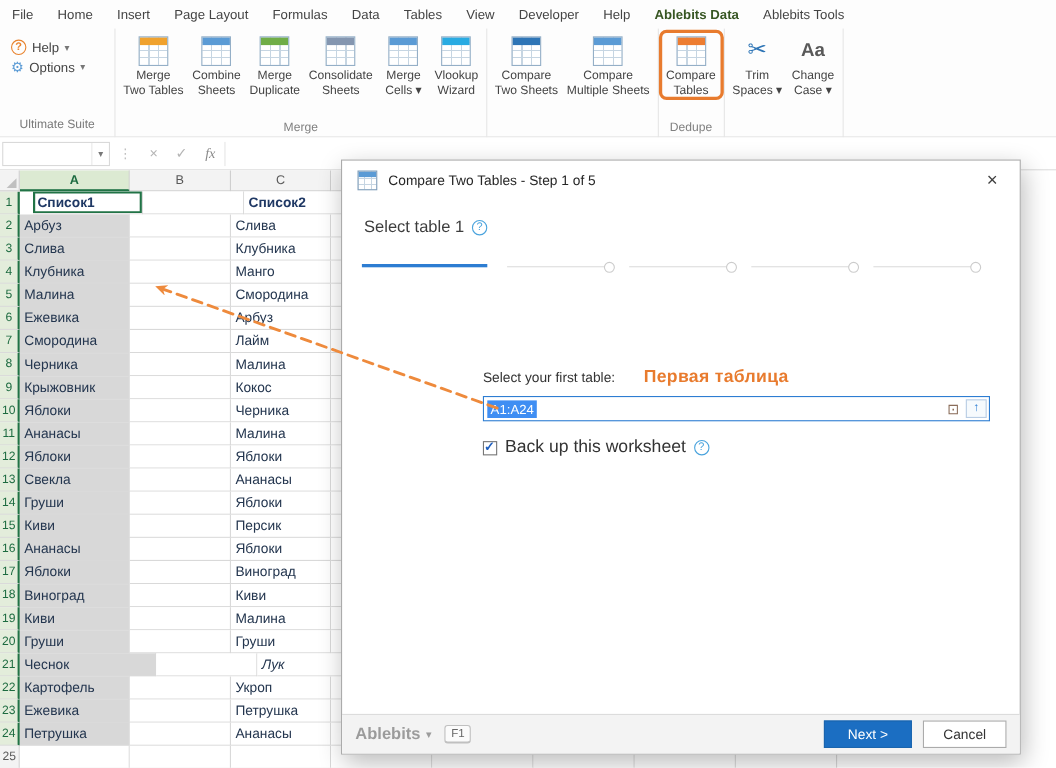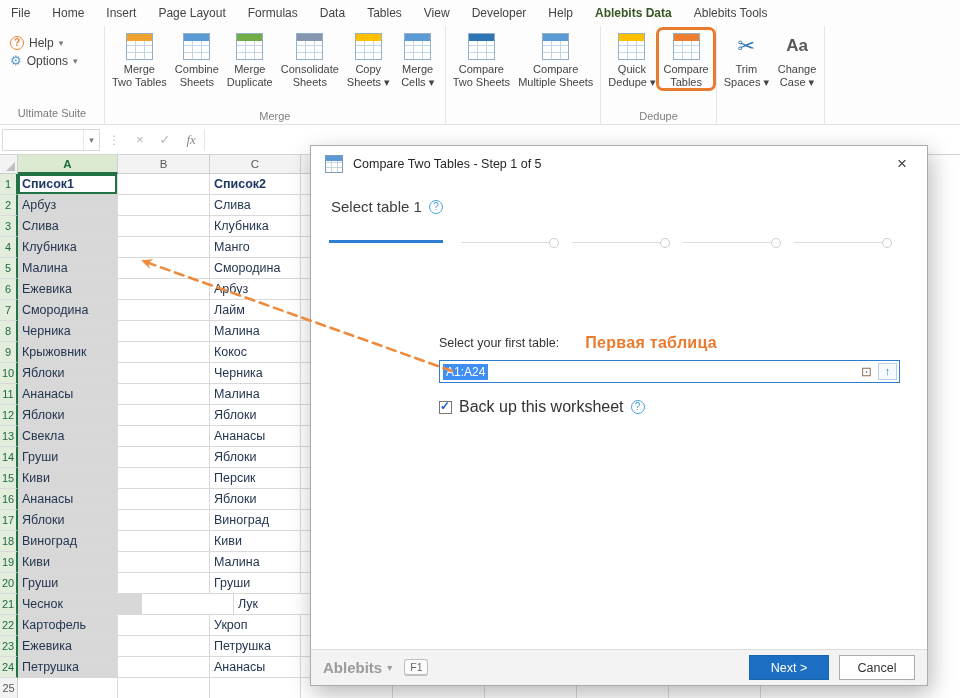--- a/index.html
+++ b/index.html
@@ -160,33 +160,33 @@
             </div>
           </div>
           <div class="rb-btn">
             <div class="rb-icon" style="--a: #8496b0;"></div>
             <div class="rb-label">
               <div>Consolidate</div>
               <div>Sheets</div>
             </div>
           </div>
           <div class="rb-btn">
-            <div class="rb-icon" style="--a: #ffc000;"></div>
-            <div class="rb-label">
-              <div>Copy</div>
-              <div>Sheets ▾</div>
-            </div>
-          </div>
-          <div class="rb-btn">
             <div class="rb-icon" style="--a: #5b9bd5;"></div>
             <div class="rb-label">
               <div>Merge</div>
               <div>Cells ▾</div>
             </div>
           </div>
+          <div class="rb-btn">
+            <div class="rb-icon" style="--a: #29abe2;"></div>
+            <div class="rb-label">
+              <div>Vlookup</div>
+              <div>Wizard</div>
+            </div>
+          </div>
         </div>
         <div class="rb-group-label">Merge</div>
       </div>
       <div class="rb-group">
         <div class="rb-row">
           <div class="rb-btn">
             <div class="rb-icon" style="--a: #2e75b6;"></div>
             <div class="rb-label">
               <div>Compare</div>
               <div>Two Sheets</div>
@@ -197,27 +197,20 @@
             <div class="rb-label">
               <div>Compare</div>
               <div>Multiple Sheets</div>
             </div>
           </div>
         </div>
         <div class="rb-group-label"></div>
       </div>
       <div class="rb-group">
         <div class="rb-row">
-          <div class="rb-btn">
-            <div class="rb-icon" style="--a: #ffc000;"></div>
-            <div class="rb-label">
-              <div>Quick</div>
-              <div>Dedupe ▾</div>
-            </div>
-          </div>
           <div class="rb-btn highlight">
             <div class="rb-icon" style="--a: #ed7d31;"></div>
             <div class="rb-label">
               <div>Compare</div>
               <div>Tables</div>
             </div>
           </div>
         </div>
         <div class="rb-group-label">Dedupe</div>
       </div>
@@ -263,21 +256,21 @@
       <div class="s-colh" style="width: 91px;">C</div>
       <div class="s-colh" style="width: 92px;">D</div>
       <div class="s-colh" style="width: 92px;">E</div>
       <div class="s-colh" style="width: 92px;">F</div>
       <div class="s-colh" style="width: 92px;">G</div>
       <div class="s-colh" style="width: 92px;">H</div>
     </div>
   <div id="sheet-body">
       <div class="s-row">
         <div class="s-gut sel">1</div>
-        <div class="s-cell a1" style="width: 100px;">Список1</div>
+        <div class="s-cell a1" style="width: 100px; margin-left: 12px;">Список1</div>
         <div class="s-cell" style="width: 92px;"></div>
         <div class="s-cell chead" style="width: 91px;">Список2</div>
         <div class="s-cell" style="width: 92px;"></div>
         <div class="s-cell" style="width: 92px;"></div>
         <div class="s-cell" style="width: 92px;"></div>
         <div class="s-cell" style="width: 92px;"></div>
         <div class="s-cell" style="width: 92px;"></div>
       </div>
       <div class="s-row">
         <div class="s-gut sel">2</div>
@@ -485,21 +478,21 @@
         <div class="s-cell" style="width: 92px;"></div>
         <div class="s-cell" style="width: 92px;"></div>
         <div class="s-cell" style="width: 92px;"></div>
         <div class="s-cell" style="width: 92px;"></div>
         <div class="s-cell" style="width: 92px;"></div>
       </div>
       <div class="s-row">
         <div class="s-gut sel">21</div>
         <div class="s-cell asel" style="width: 124px;">Чеснок</div>
         <div class="s-cell" style="width: 92px;"></div>
-        <div class="s-cell" style="width: 91px;">Лук</div>
+        <div class="s-cell" style="width: 91px; font-style: italic;">Лук</div>
         <div class="s-cell" style="width: 92px;"></div>
         <div class="s-cell" style="width: 92px;"></div>
         <div class="s-cell" style="width: 92px;"></div>
         <div class="s-cell" style="width: 92px;"></div>
         <div class="s-cell" style="width: 92px;"></div>
       </div>
       <div class="s-row">
         <div class="s-gut sel">22</div>
         <div class="s-cell asel" style="width: 100px;">Картофель</div>
         <div class="s-cell" style="width: 92px;"></div>

